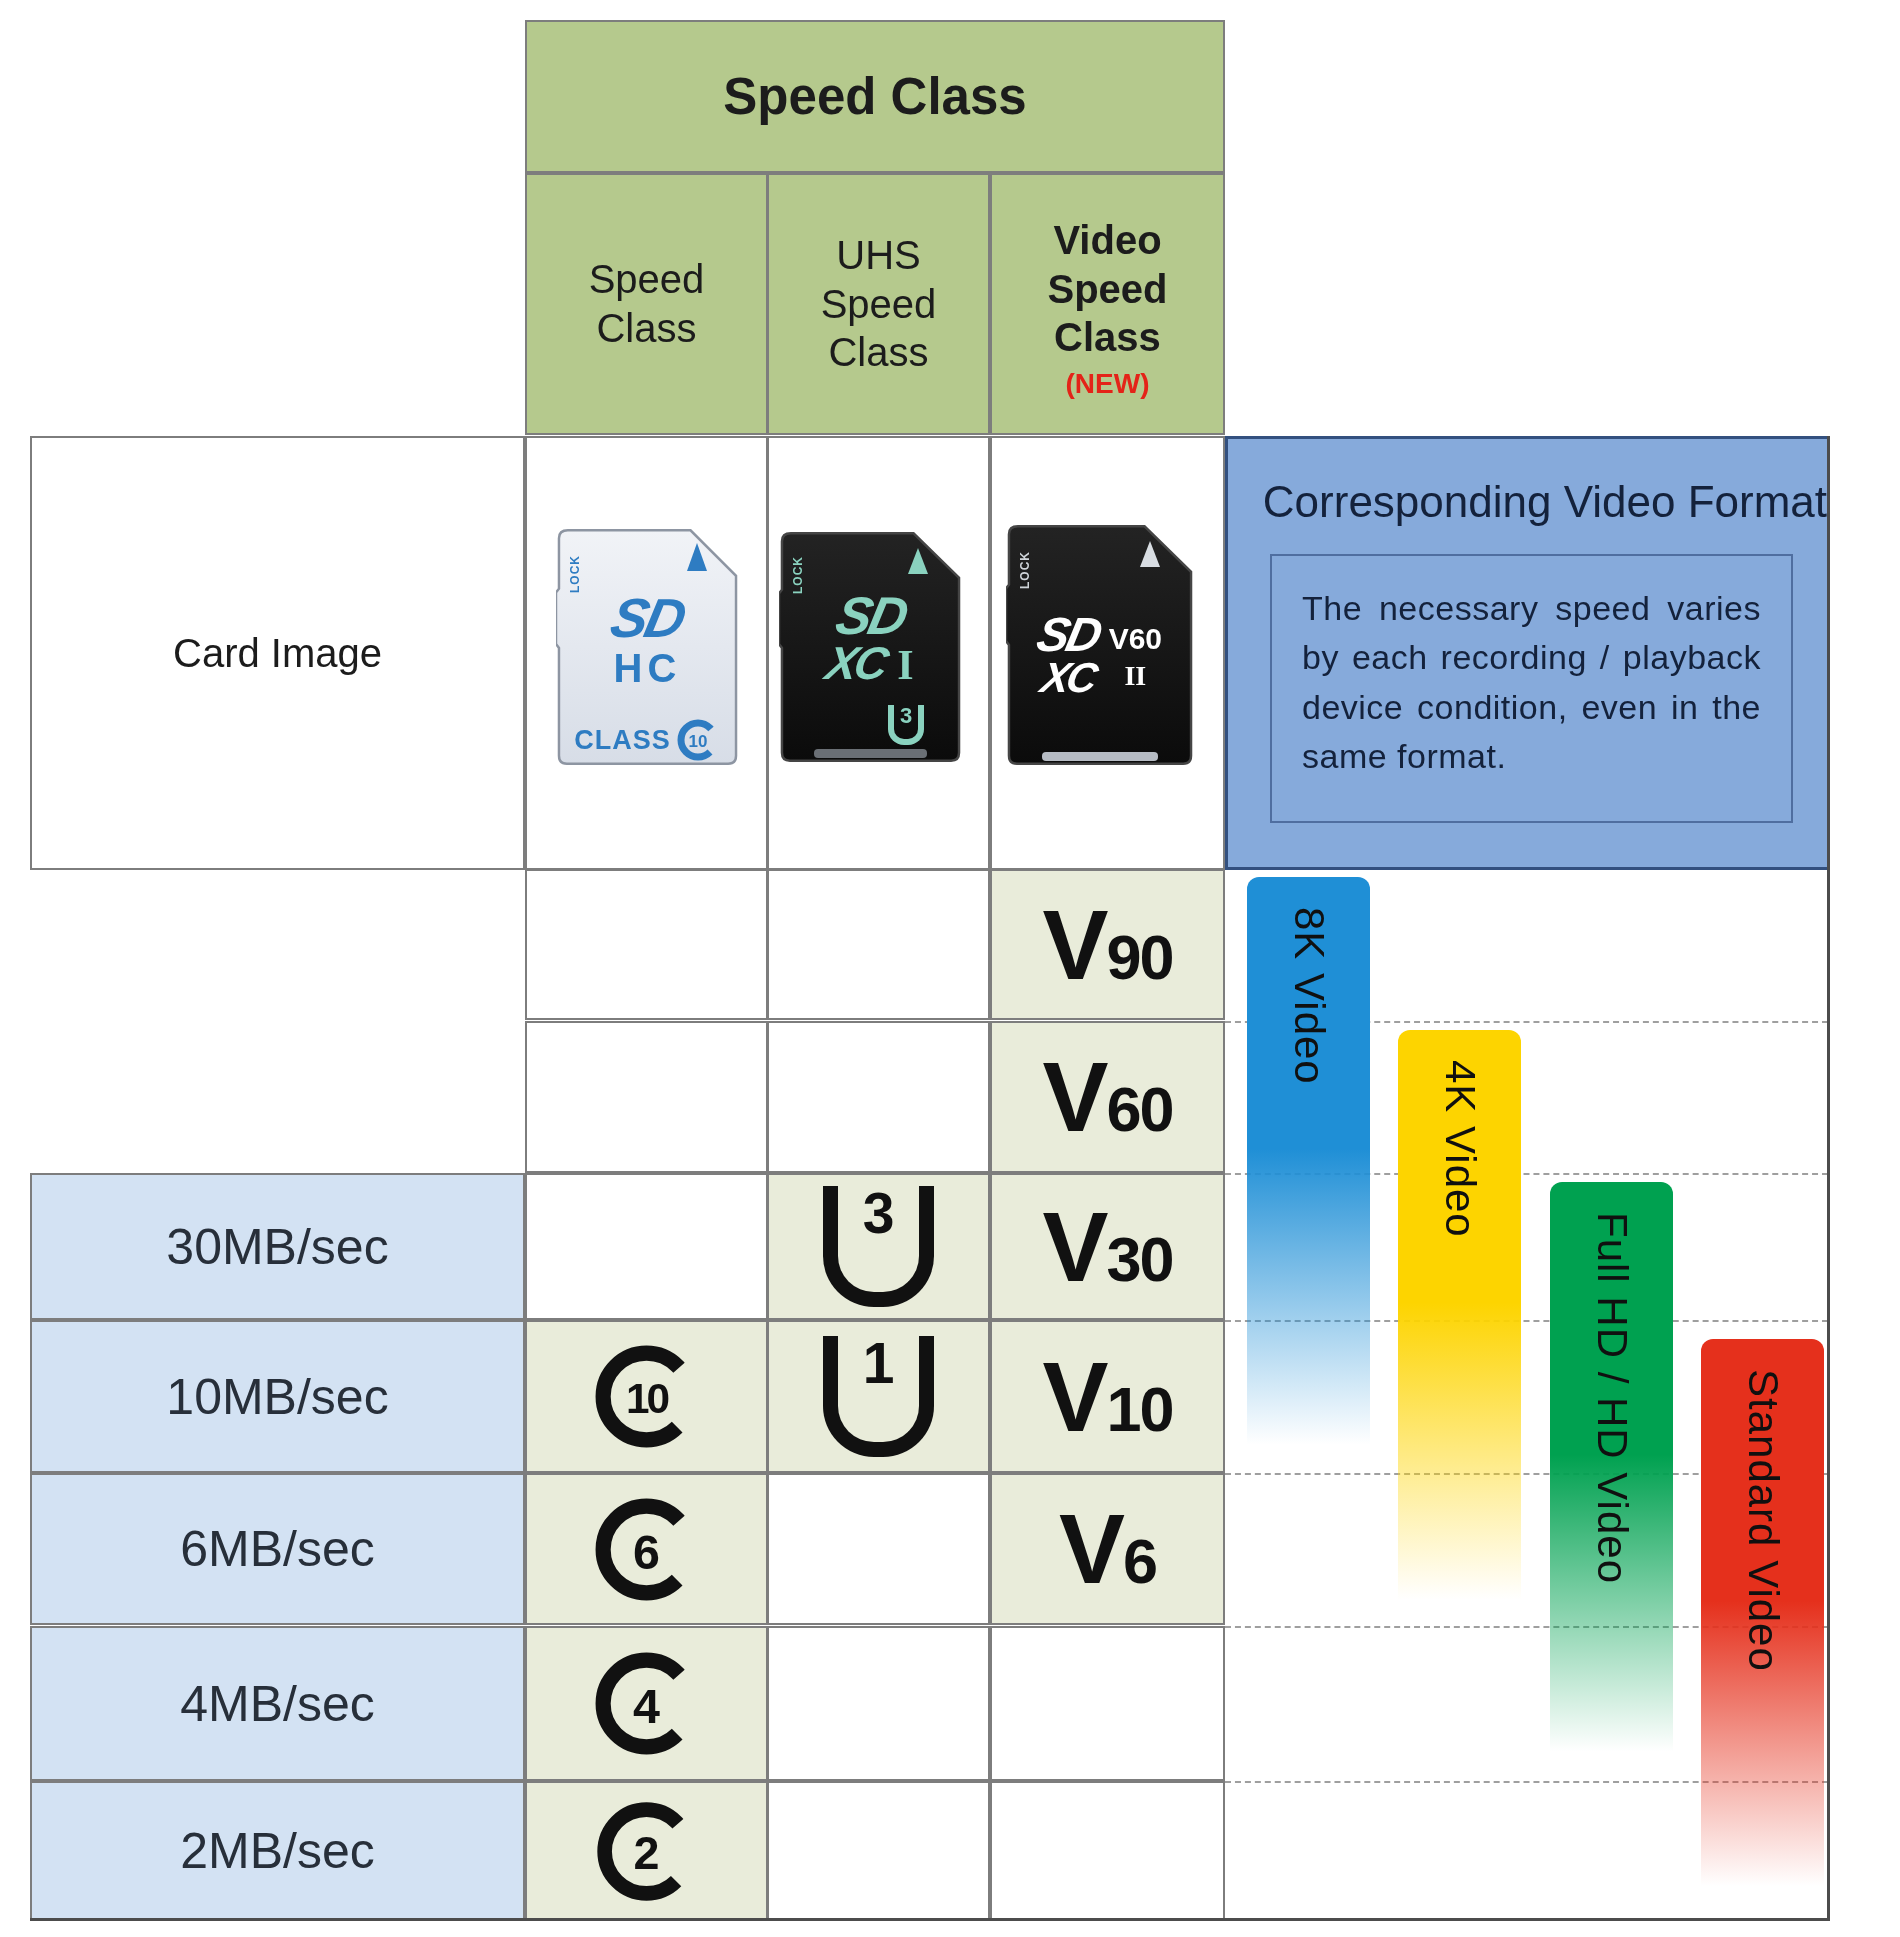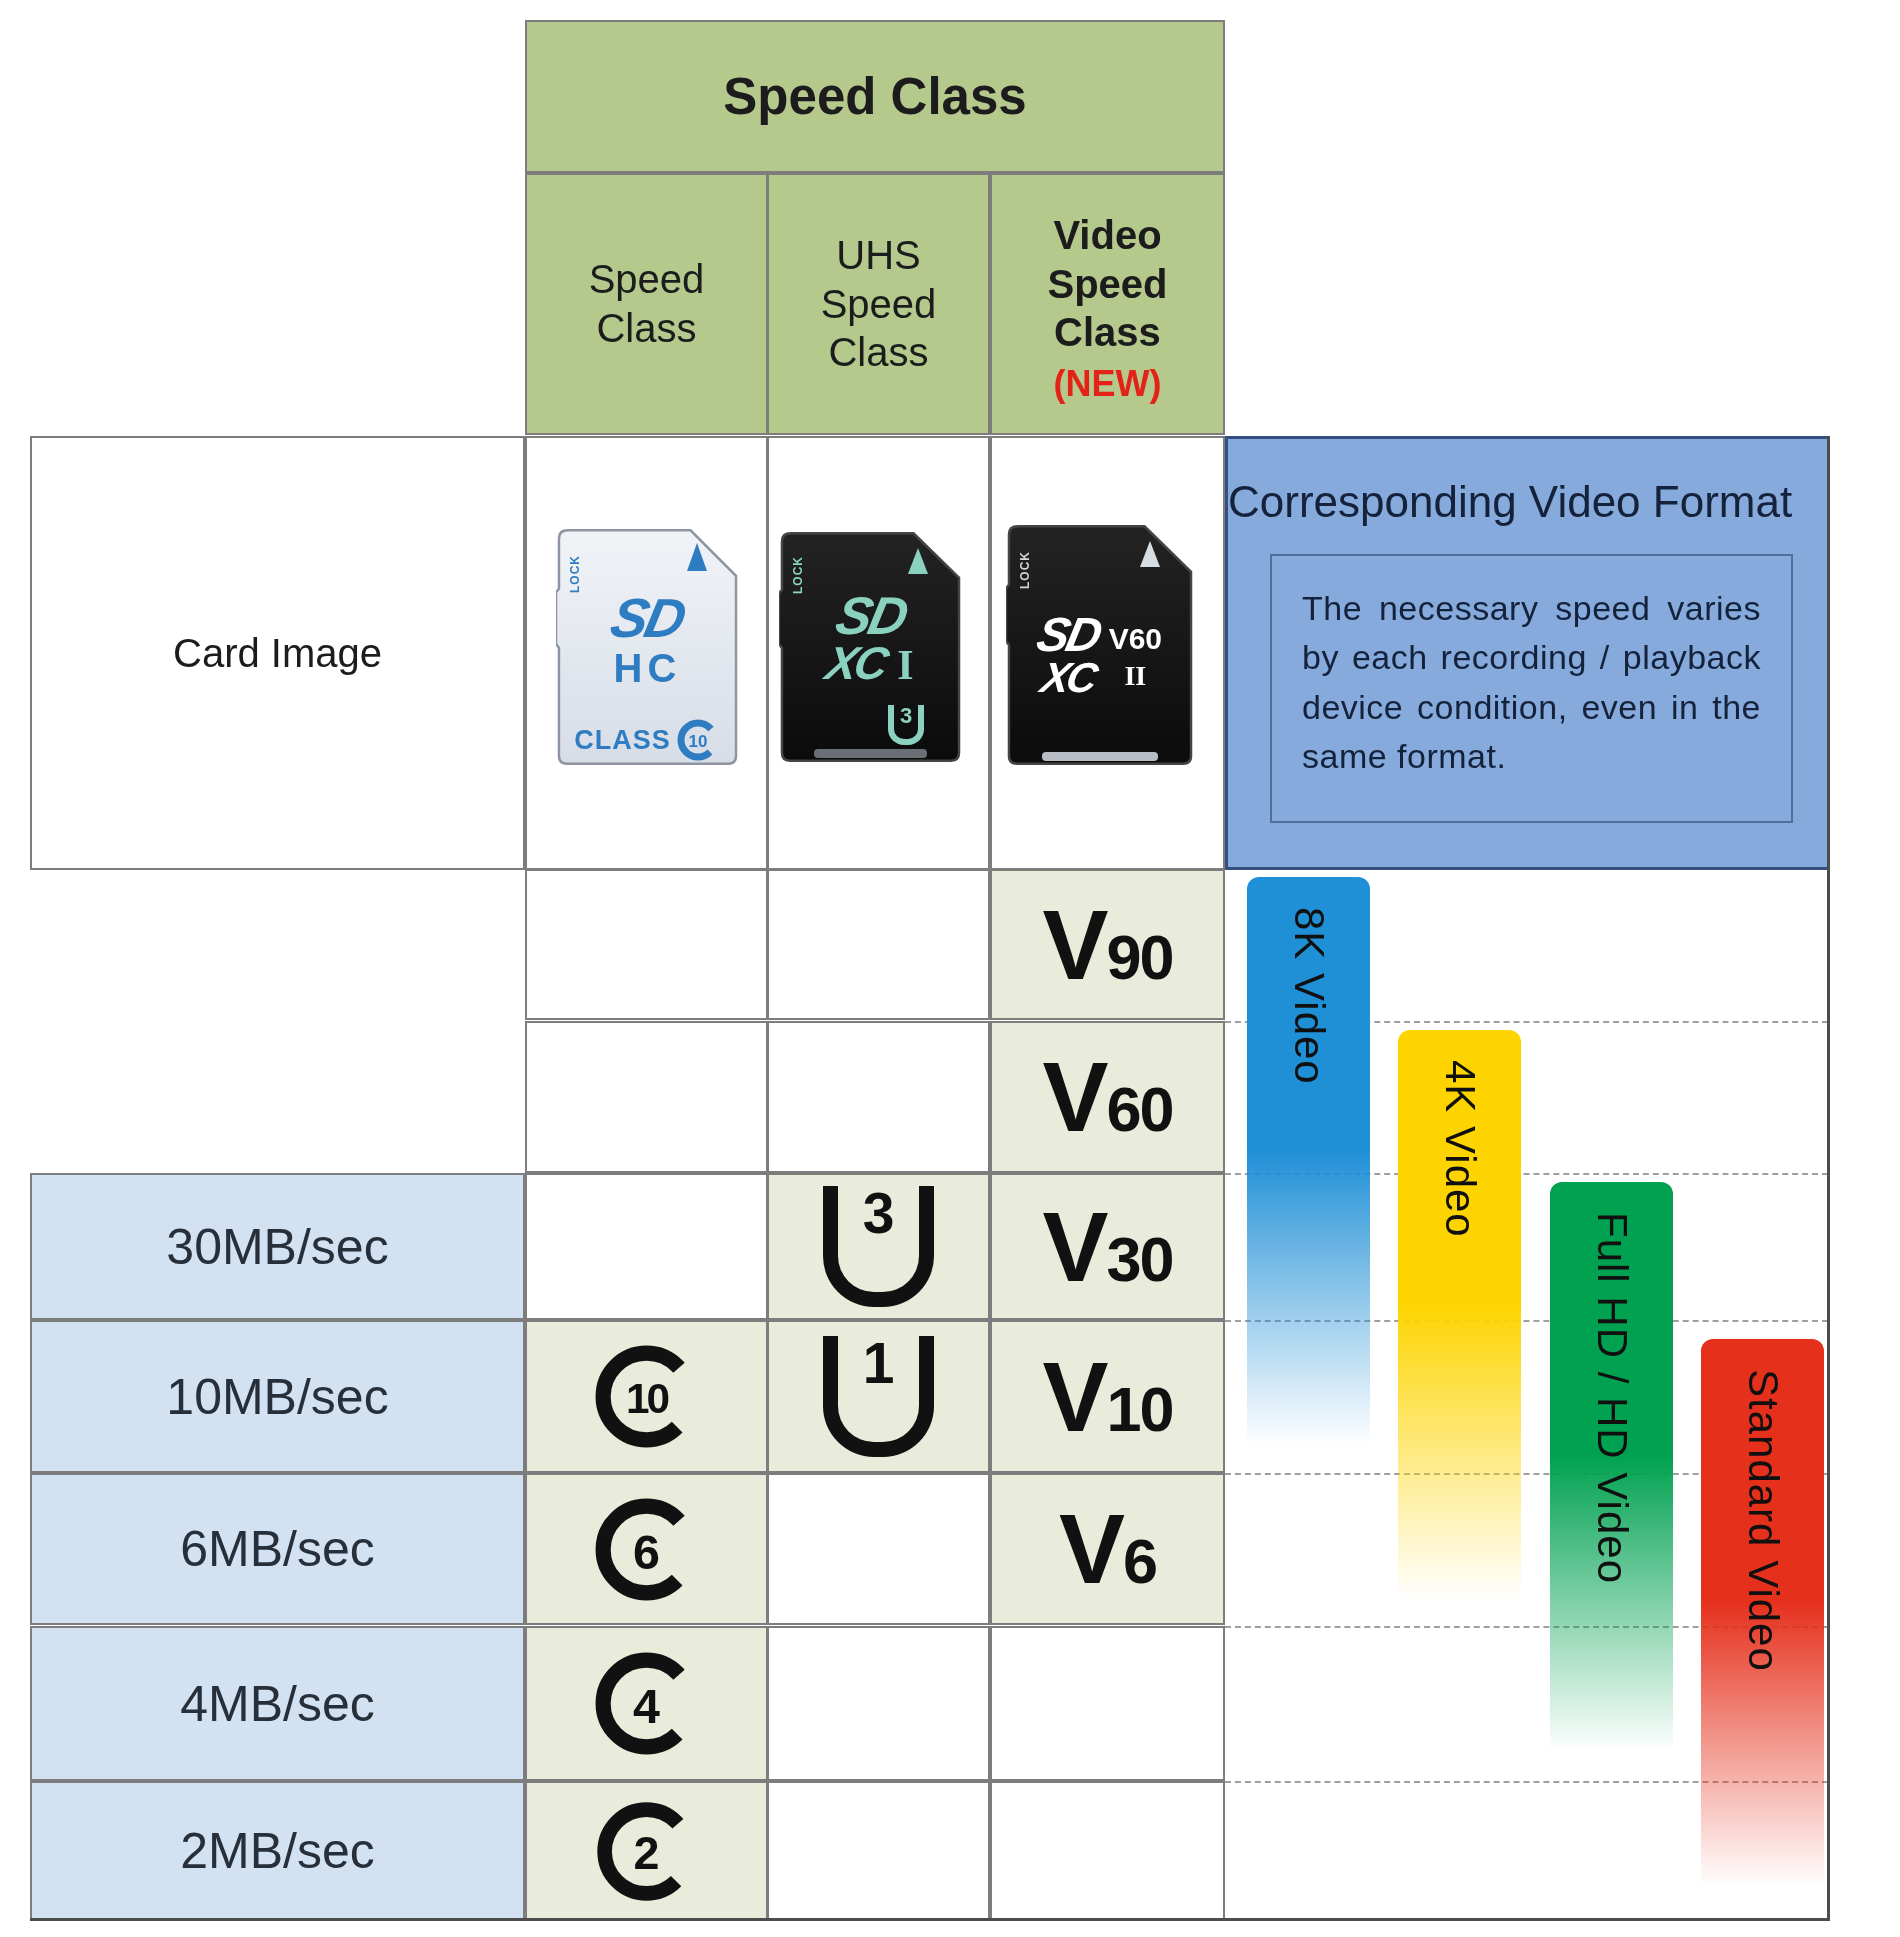--- a/index.html
+++ b/index.html
@@ -10,29 +10,29 @@
   .hdr-blue{background:#7ca6d8;color:#172642;}
   .hdr-green{background:#b5c98d;color:#1c1c1c;}
   .row-blue{background:#d3e2f3;color:#272f3a;}
   .olive{background:#e9ecda;}
   .white{background:#ffffff;}
   .pre{white-space:pre-line;}
   .min-seq{font-size:46px;line-height:1.28;font-weight:500;}
   .banner-txt{font-size:51px;font-weight:bold;}
   .sub-txt{font-size:40px;line-height:1.22;}
   .sub-bold{font-weight:bold;}
-  .new-tag{font-size:36px;font-weight:bold;color:#e42318;margin-top:6px;}
+  .new-tag{font-size:28px;font-weight:bold;color:#e42318;margin-top:6px;}
   .vstack{display:flex;flex-direction:column;align-items:center;justify-content:center;margin-top:8px;}
   .cardimg-label{font-size:40px;color:#1c1c1c;text-align:center;}
   .speed-label{font-size:50px;}
 
   
   .panel{position:absolute;left:1225px;top:436px;width:605px;height:434px;box-sizing:border-box;
          background:#86aadb;border:3px solid #33507f;color:#14223c;}
-  .panel-title{margin-top:38px;text-align:left;font-size:44px;}
+  .panel-title{margin-top:38px;text-align:right;font-size:44px;}
   .panel-box{position:absolute;left:42px;top:115px;width:523px;height:269px;box-sizing:border-box;
              border:2px solid #4f6ea0;padding:28px 30px;font-size:34px;line-height:1.45;
              text-align:justify;letter-spacing:0.5px;}
   .dash{position:absolute;left:1225px;width:603px;height:0;border-top:2px dashed #9f9f9f;z-index:1;}
   .rborder{position:absolute;left:1827px;top:436px;width:3px;height:1485px;background:#4c4c4c;z-index:3;}
   .bborder{position:absolute;left:30px;top:1918px;width:1800px;height:3px;background:#4c4c4c;z-index:3;}
 
   
   .bar{position:absolute;width:123px;border-radius:12px 12px 0 0;z-index:2;
        display:flex;flex-direction:column;align-items:center;}

